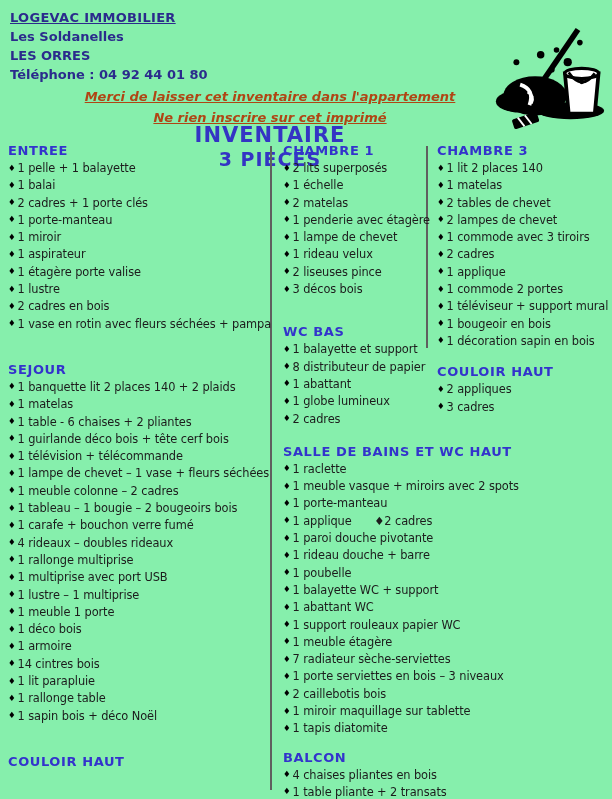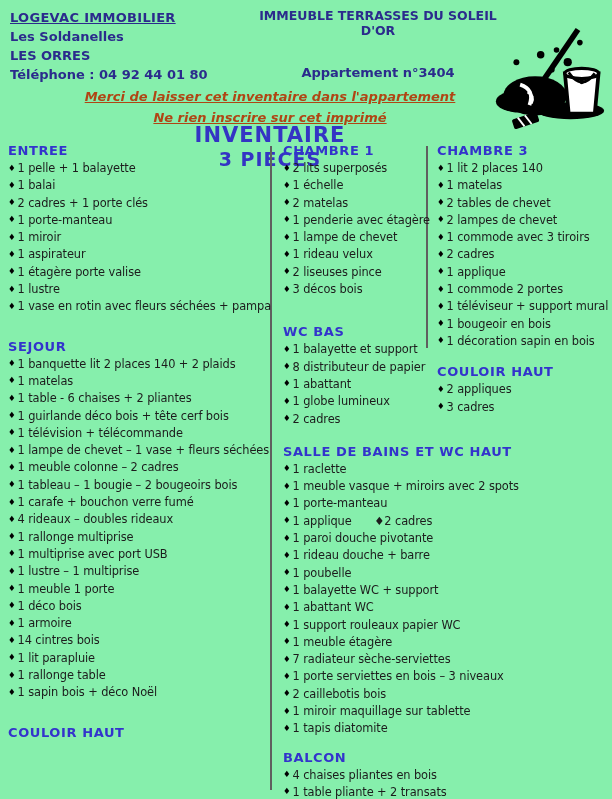--- a/index.html
+++ b/index.html
@@ -32,21 +32,21 @@
   .sub-title{font-size:19px;letter-spacing:1px;line-height:24px;}
   .clipart{position:absolute;right:6px;top:24px;width:112px;height:110px;}
   
   .col{position:absolute;}
   #col0{left:8px;top:143px;width:258px;}
   #col1{left:283px;top:143px;width:322px;}
   #col2{left:437px;top:143px;width:172px;}
   .vdiv{position:absolute;width:2px;background:var(--divider);}
   #vdiv0{left:270px;top:146px;height:644px;}
   #vdiv1{left:426px;top:146px;height:202px;}
-  .section{margin-top:23px;}
+  .section{margin-top:29px;}
   .col .section:first-child{margin-top:0;}
   #col1 .section:nth-child(2){margin-top:26px;}
   #col1 .section:nth-child(3){margin-top:16px;}
   #col1 .section:nth-child(4){margin-top:12px;}
   #col2 .section:nth-child(2){margin-top:14px;}
   .sec-title{color:var(--section-blue);font-weight:bold;font-size:13px;letter-spacing:.6px;height:17px;}
   .item{color:var(--ink);font-size:11.4px;line-height:16.3px;white-space:nowrap;letter-spacing:-.1px;}
   .bullet{font-size:8.5px;position:relative;top:-1.5px;margin-right:2px;color:#000;}
 </style>
 </head>
@@ -54,24 +54,20 @@
 
 <div id="page">
 
   <div class="hdr-left">
     <div class="company">LOGEVAC IMMOBILIER</div>
     <div>Les Soldanelles</div>
     <div>LES ORRES</div>
     <div>Téléphone : 04 92 44 01 80</div>
   </div>
 
-  <div class="hdr-right">
-    <div>IMMEUBLE TERRASSES DU SOLEIL D'OR</div>
-    <div class="apartment">Appartement n°3404</div>
-  </div>
 
   <svg class="clipart" viewBox="0 0 120 112" aria-hidden="true">
     <line x1="90" y1="3" x2="47" y2="66" stroke="#000" stroke-width="6"></line>
     <ellipse cx="44" cy="74" rx="34" ry="21" fill="#000"></ellipse>
     <ellipse cx="28" cy="80" rx="26" ry="12" fill="#000"></ellipse>
     <ellipse cx="82" cy="90" rx="36" ry="9" fill="#000"></ellipse>
     <path d="M28 62 q16 5 10 22" stroke="#fff" fill="none" stroke-width="4"></path>
     <path d="M36 70 q8 4 4 12" stroke="#fff" fill="none" stroke-width="3"></path>
     <path d="M76 50 L80 93 L108 93 L112 50 Z" fill="#fff" stroke="#000" stroke-width="4"></path>
     <ellipse cx="94" cy="50" rx="18" ry="5.5" fill="#fff" stroke="#000" stroke-width="3.5"></ellipse>
@@ -107,20 +103,21 @@
       <div class="section">
         <div class="sec-title">ENTREE</div>
         <div class="item"><span class="bullet">♦</span><span>1 pelle + 1 balayette</span></div>
         <div class="item"><span class="bullet">♦</span><span>1 balai</span></div>
         <div class="item"><span class="bullet">♦</span><span>2 cadres + 1 porte clés</span></div>
         <div class="item"><span class="bullet">♦</span><span>1 porte-manteau</span></div>
         <div class="item"><span class="bullet">♦</span><span>1 miroir</span></div>
         <div class="item"><span class="bullet">♦</span><span>1 aspirateur</span></div>
         <div class="item"><span class="bullet">♦</span><span>1 étagère porte valise</span></div>
         <div class="item"><span class="bullet">♦</span><span>1 lustre</span></div>
+        <div class="item"><span class="bullet">♦</span><span>2 cadres en bois</span></div>
         <div class="item"><span class="bullet">♦</span><span>1 vase en rotin avec fleurs séchées + pampa</span></div>
       </div>
       <div class="section">
         <div class="sec-title">SEJOUR</div>
         <div class="item"><span class="bullet">♦</span><span>1 banquette lit 2 places 140 + 2 plaids</span></div>
         <div class="item"><span class="bullet">♦</span><span>1 matelas</span></div>
         <div class="item"><span class="bullet">♦</span><span>1 table - 6 chaises + 2 pliantes</span></div>
         <div class="item"><span class="bullet">♦</span><span>1 guirlande déco bois + tête cerf bois</span></div>
         <div class="item"><span class="bullet">♦</span><span>1 télévision + télécommande</span></div>
         <div class="item"><span class="bullet">♦</span><span>1 lampe de chevet – 1 vase + fleurs séchées</span></div>

